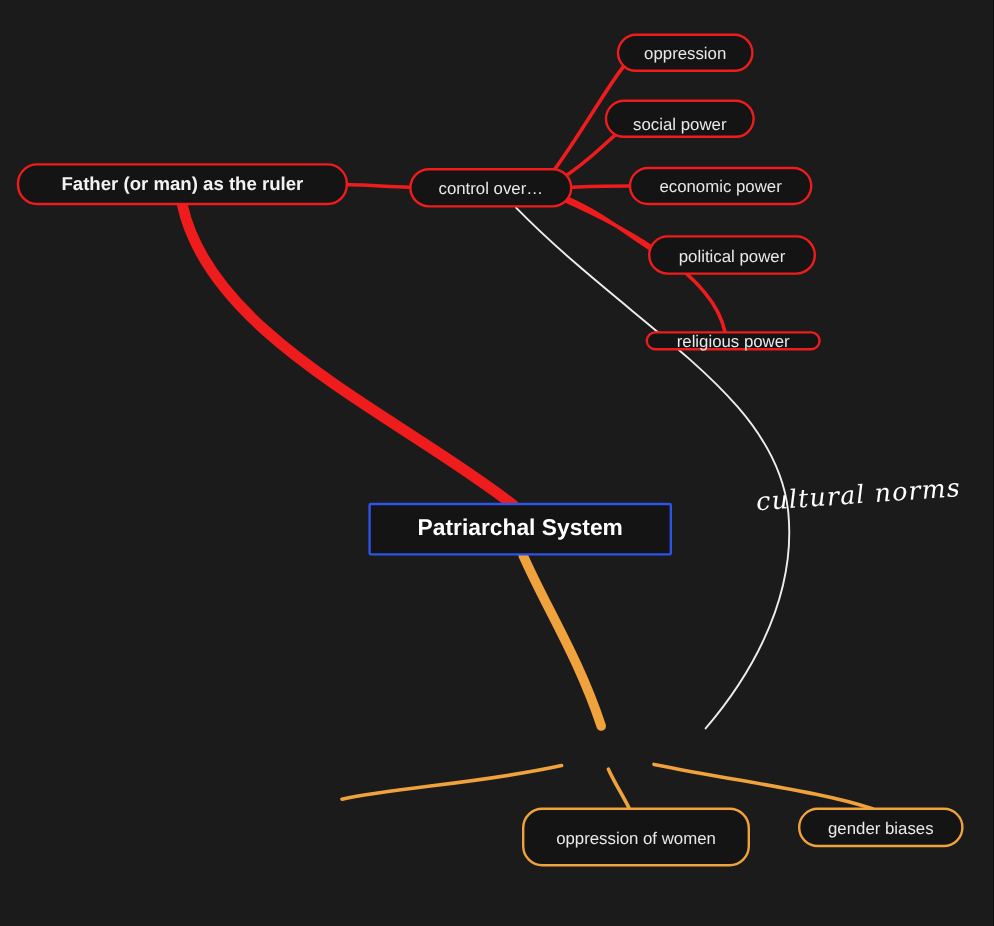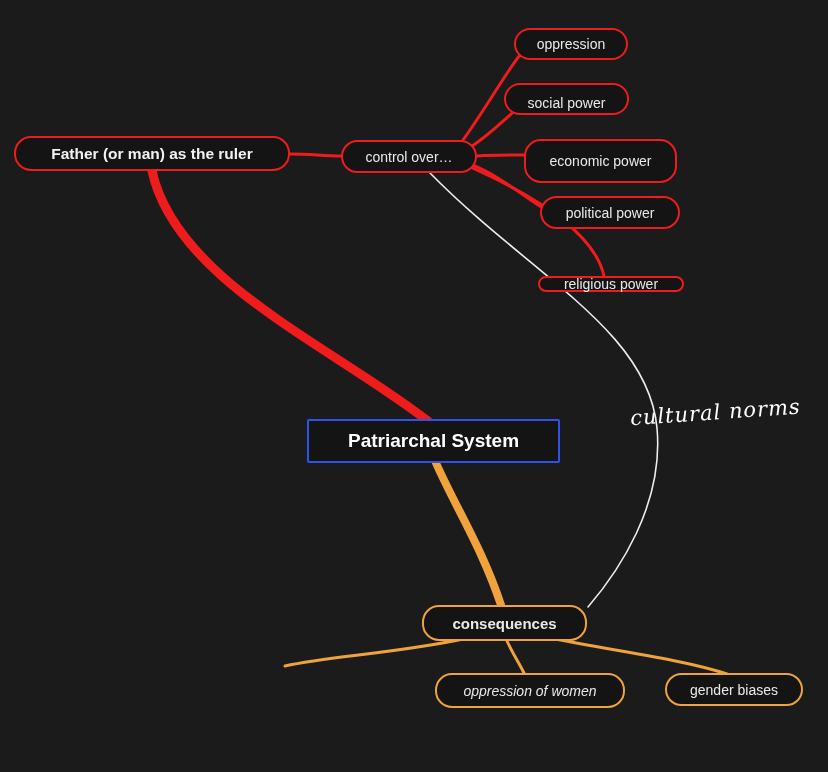--- a/index.html
+++ b/index.html
@@ -24,30 +24,30 @@
     position:absolute;z-index:2;box-sizing:border-box;
     display:flex;align-items:center;justify-content:center;text-align:center;
     background:var(--node-fill);border:2px solid var(--red);border-radius:17px;
     color:var(--text);font-size:14px;padding:2px 8px;cursor:pointer;
   }
   .node-orange{border-color:var(--orange);}
   .node-father{left:14px;top:136px;width:276px;height:35px;font-weight:bold;font-size:15.5px;color:#f2f2f2;}
   .node-control{left:341px;top:140px;width:136px;height:33px;}
   .node-inheritance{left:514px;top:28px;width:114px;height:32px;}
   .node-social{left:504px;top:83px;width:125px;height:32px;align-items:flex-end;}
-  .node-economic{left:524px;top:139px;width:153px;height:44px;}
+  .node-economic{left:524px;top:139px;width:153px;height:32px;}
   .node-political{left:540px;top:196px;width:140px;height:33px;}
   .node-religious{left:538px;top:276px;width:146px;height:16px;}
   .node-root{
     left:307px;top:419px;width:253px;height:44px;border-color:var(--blue);
     border-radius:2px;font-weight:bold;font-size:19px;color:#ffffff;
   }
   .node-consequences{left:422px;top:605px;width:165px;height:36px;font-weight:bold;font-size:15px;}
   .node-restriction{left:143px;top:665px;width:254px;height:57px;font-size:13.5px;line-height:1.3;}
-  .node-oppression{left:435px;top:673px;width:190px;height:35px;font-style:italic;}
+  .node-oppression{left:435px;top:673px;width:190px;height:49px;}
   .node-gender{left:665px;top:673px;width:138px;height:33px;}
   .annotation{
     position:absolute;z-index:2;left:630px;top:400px;width:180px;
     color:var(--white);font-family:"DejaVu Serif",serif;font-style:italic;
     font-size:21px;letter-spacing:1px;transform:rotate(-4deg);white-space:nowrap;
   }
 </style>
 </head>
 <body>
 
@@ -99,23 +99,20 @@
   </div>
 
   <div class="node node-religious">
     <span>religious power</span>
   </div>
 
   <div class="node node-root">
     <span>Patriarchal System</span>
   </div>
 
-  <div class="node node-orange node-consequences">
-    <span>consequences</span>
-  </div>
 
 
   <div class="node node-orange node-oppression">
     <span>oppression of women</span>
   </div>
 
   <div class="node node-orange node-gender">
     <span>gender biases</span>
   </div>
 

